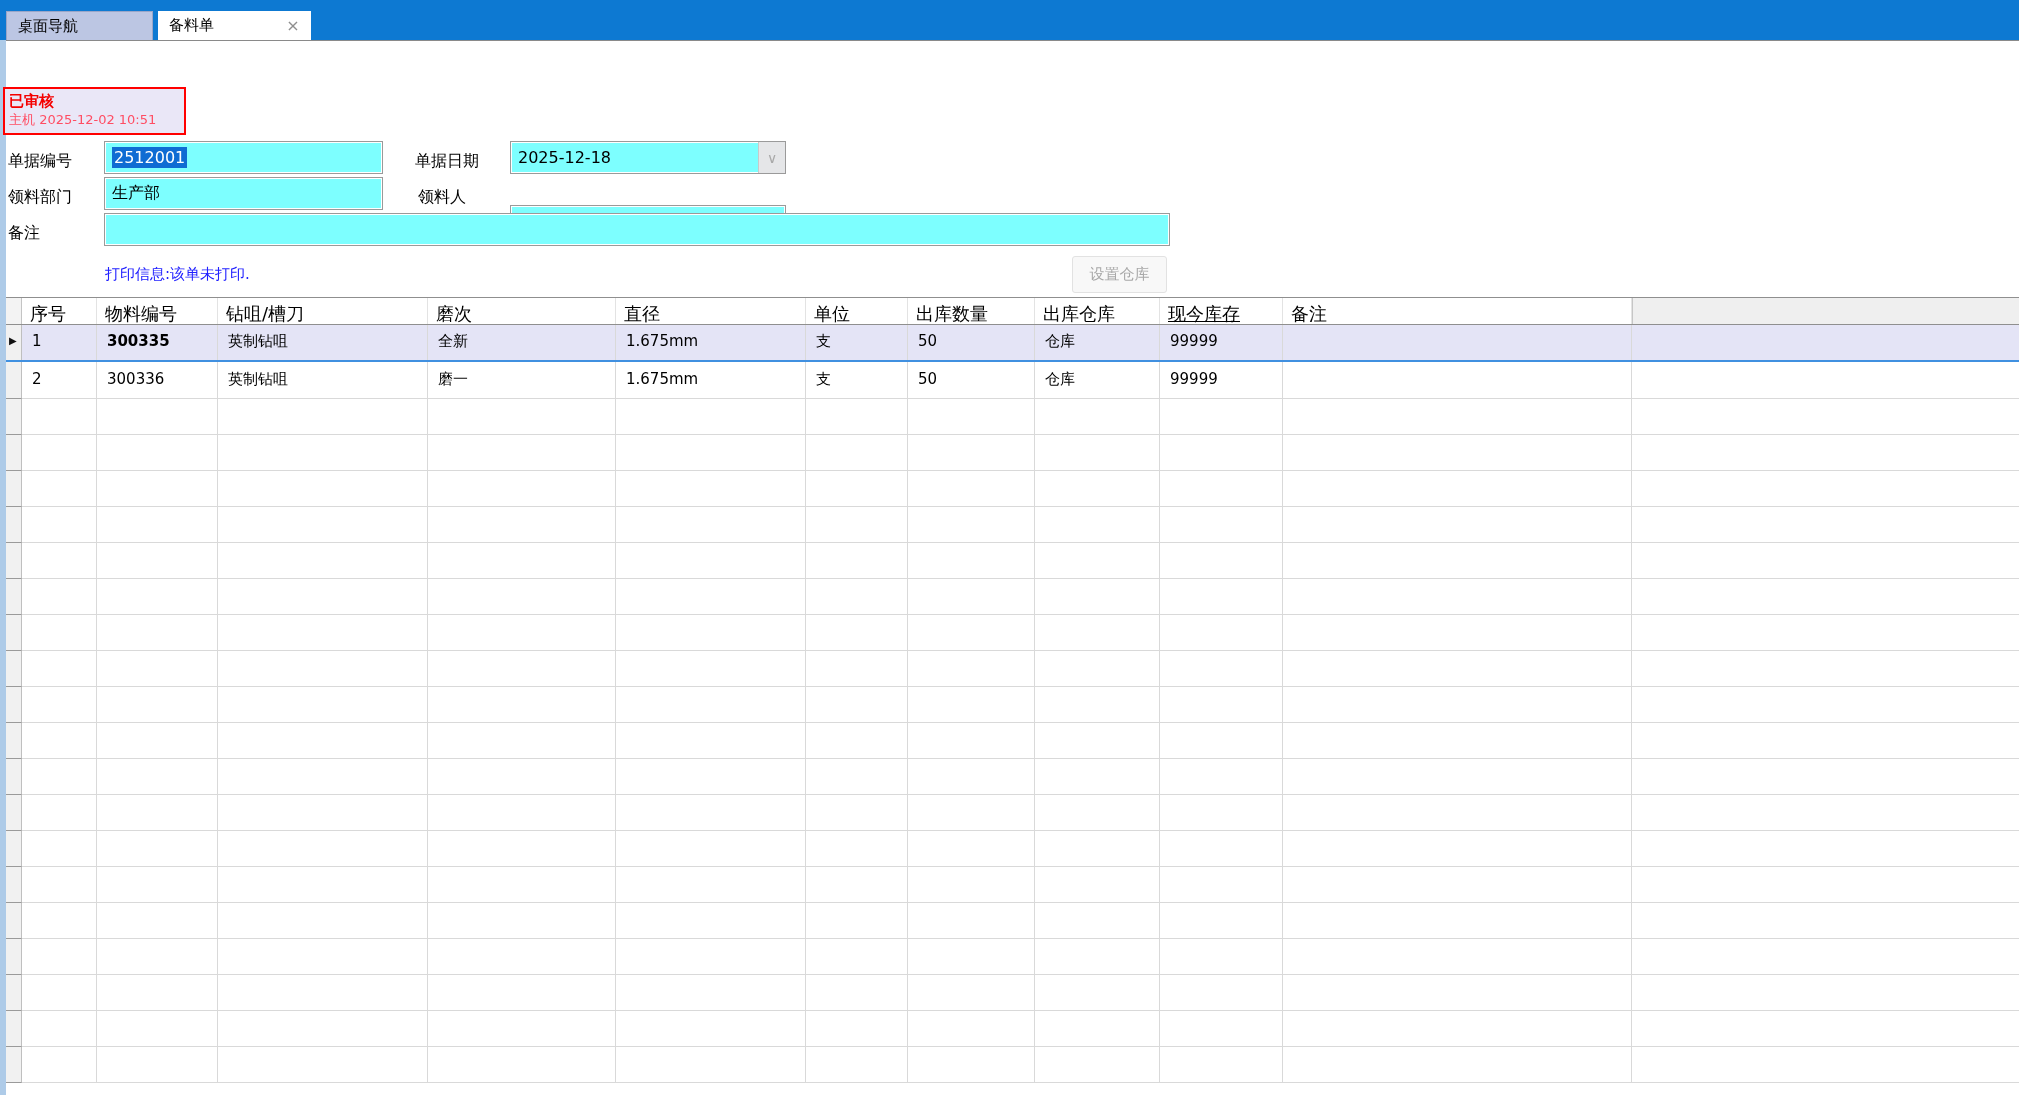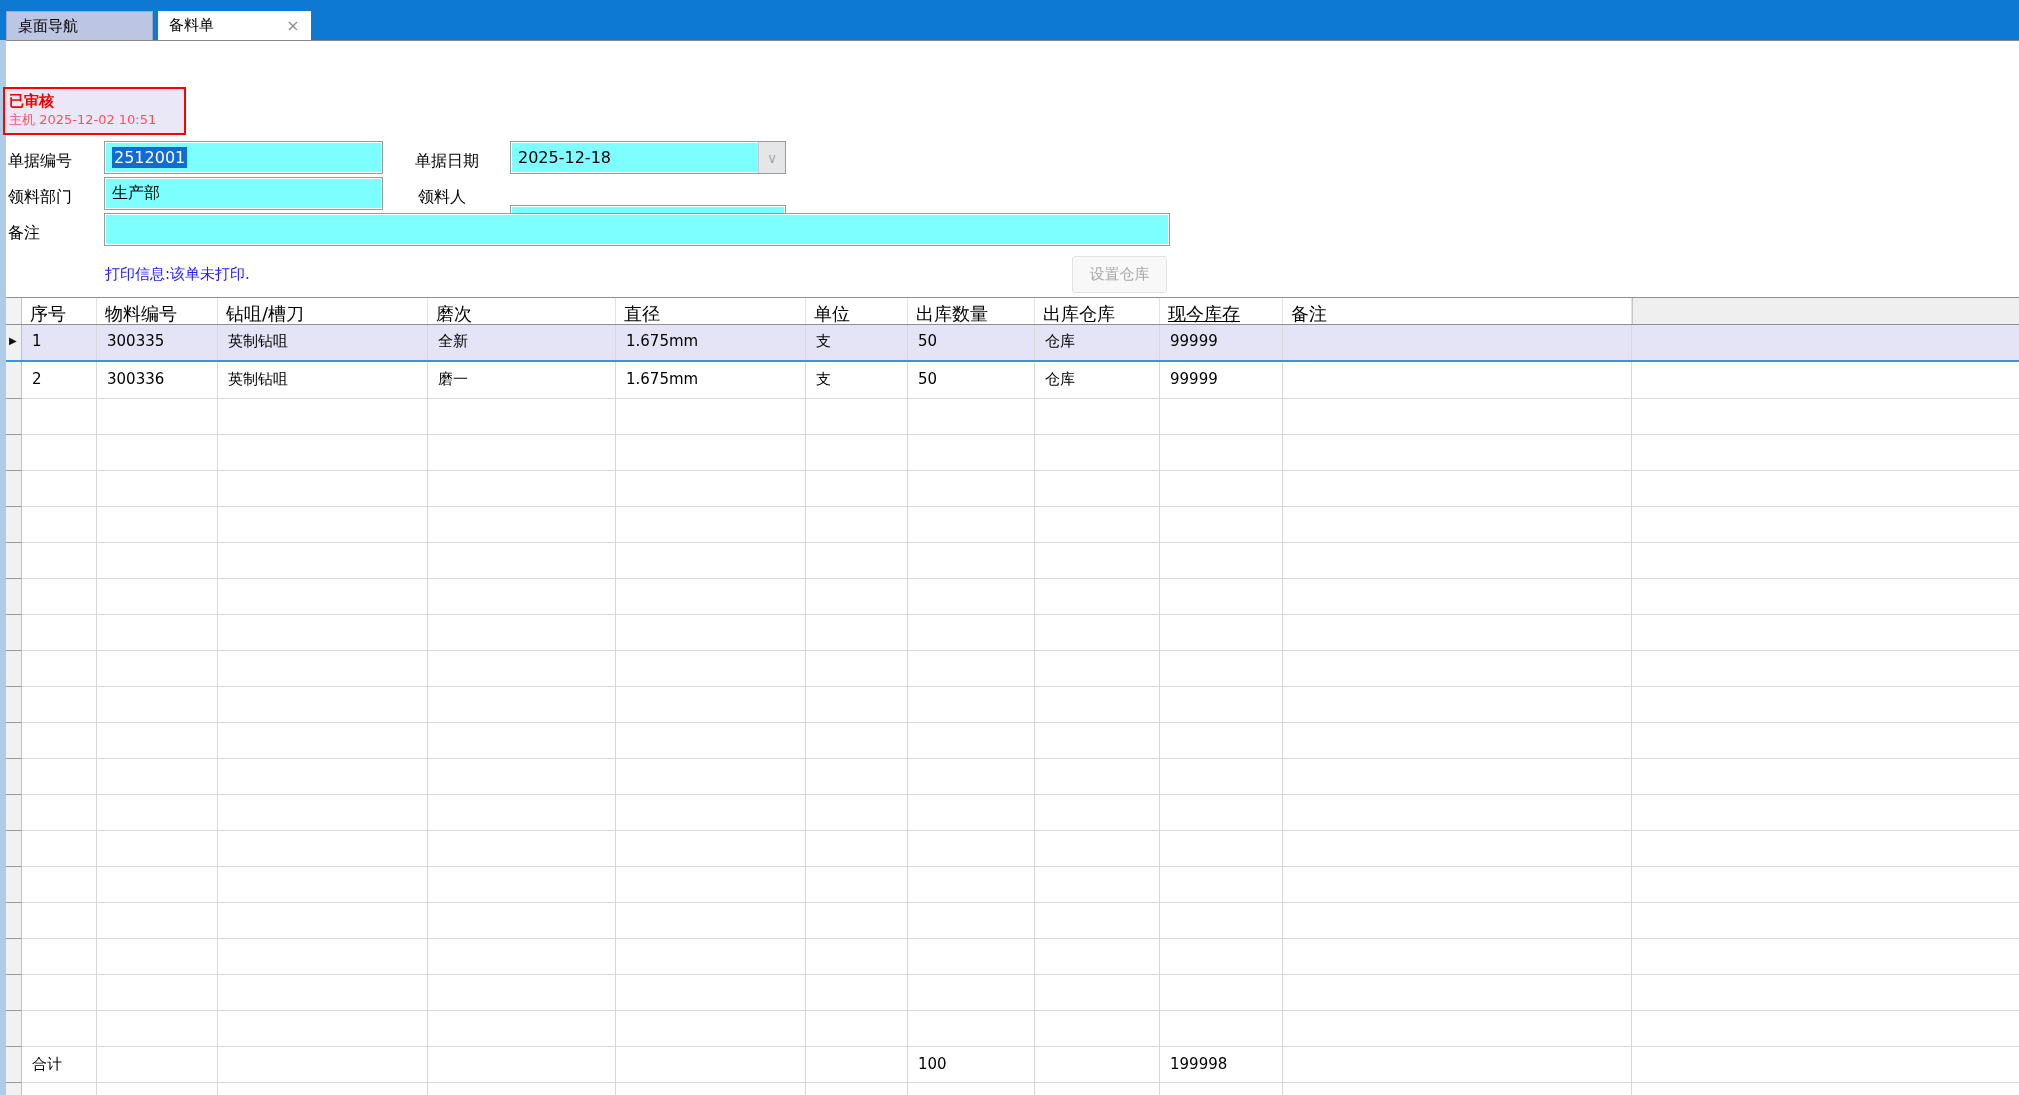--- a/index.html
+++ b/index.html
@@ -113,21 +113,21 @@
       <div class="g-hcell" style="width: 125px;">出库仓库</div>
       <div class="g-hcell" style="width: 123px; text-decoration: underline;">现今库存</div>
       <div class="g-hcell" style="width: 349px;">备注</div>
       <div class="g-hfill"></div>
     </div>
     <div class="g-row g-data g-sel">
       <div class="g-gut">
         <div class="row-arrow">▶</div>
       </div>
       <div class="g-cell" style="width: 75px;">1</div>
-      <div class="g-cell" style="width: 121px;">300335</div>
+      <div class="g-cell" style="width: 121px; font-weight: bold;">300335</div>
       <div class="g-cell" style="width: 210px;">英制钻咀</div>
       <div class="g-cell" style="width: 188px;">全新</div>
       <div class="g-cell" style="width: 190px;">1.675mm</div>
       <div class="g-cell" style="width: 102px;">支</div>
       <div class="g-cell" style="width: 127px;">50</div>
       <div class="g-cell" style="width: 125px;">仓库</div>
       <div class="g-cell" style="width: 123px;">99999</div>
       <div class="g-cell" style="width: 349px;"></div>
       <div class="g-fill"></div>
     </div>
@@ -390,34 +390,20 @@
       <div class="g-cell" style="width: 210px;"></div>
       <div class="g-cell" style="width: 188px;"></div>
       <div class="g-cell" style="width: 190px;"></div>
       <div class="g-cell" style="width: 102px;"></div>
       <div class="g-cell" style="width: 127px;"></div>
       <div class="g-cell" style="width: 125px;"></div>
       <div class="g-cell" style="width: 123px;"></div>
       <div class="g-cell" style="width: 349px;"></div>
       <div class="g-fill"></div>
     </div>
-    <div class="g-row g-foot">
-      <div class="g-gut"></div>
-      <div class="g-cell" style="width: 75px;">合计</div>
-      <div class="g-cell" style="width: 121px;"></div>
-      <div class="g-cell" style="width: 210px;"></div>
-      <div class="g-cell" style="width: 188px;"></div>
-      <div class="g-cell" style="width: 190px;"></div>
-      <div class="g-cell" style="width: 102px;"></div>
-      <div class="g-cell" style="width: 127px;">100</div>
-      <div class="g-cell" style="width: 125px;"></div>
-      <div class="g-cell" style="width: 123px;">199998</div>
-      <div class="g-cell" style="width: 349px;"></div>
-      <div class="g-fill"></div>
-    </div>
     <div class="g-row g-empty">
       <div class="g-gut"></div>
       <div class="g-cell" style="width: 75px;"></div>
       <div class="g-cell" style="width: 121px;"></div>
       <div class="g-cell" style="width: 210px;"></div>
       <div class="g-cell" style="width: 188px;"></div>
       <div class="g-cell" style="width: 190px;"></div>
       <div class="g-cell" style="width: 102px;"></div>
       <div class="g-cell" style="width: 127px;"></div>
       <div class="g-cell" style="width: 125px;"></div>

